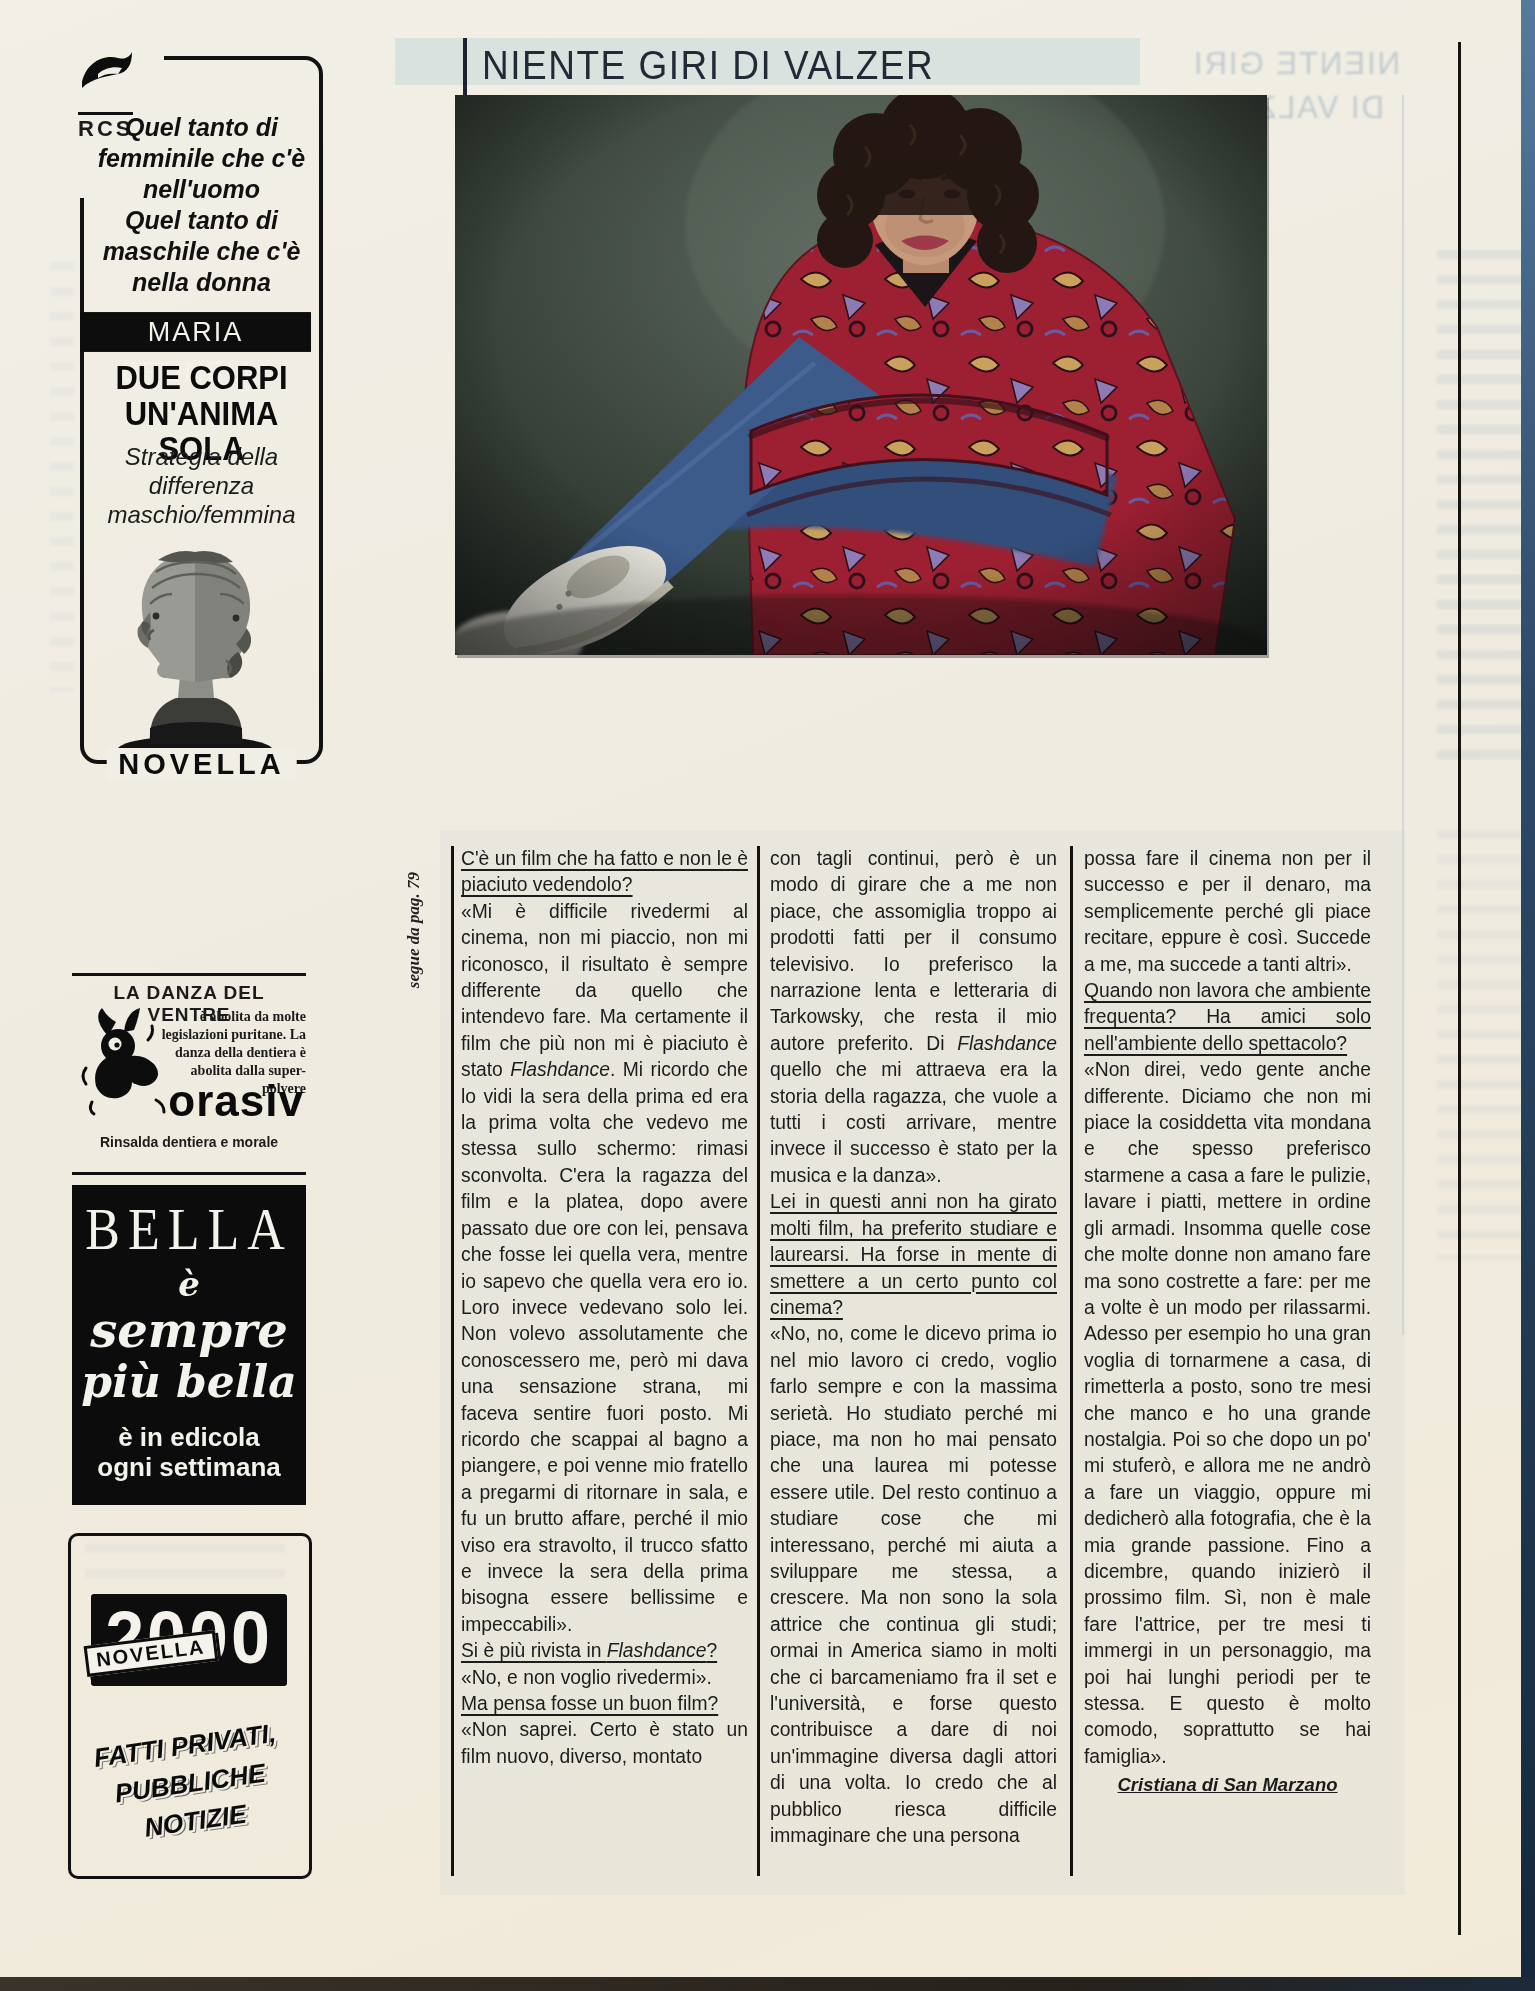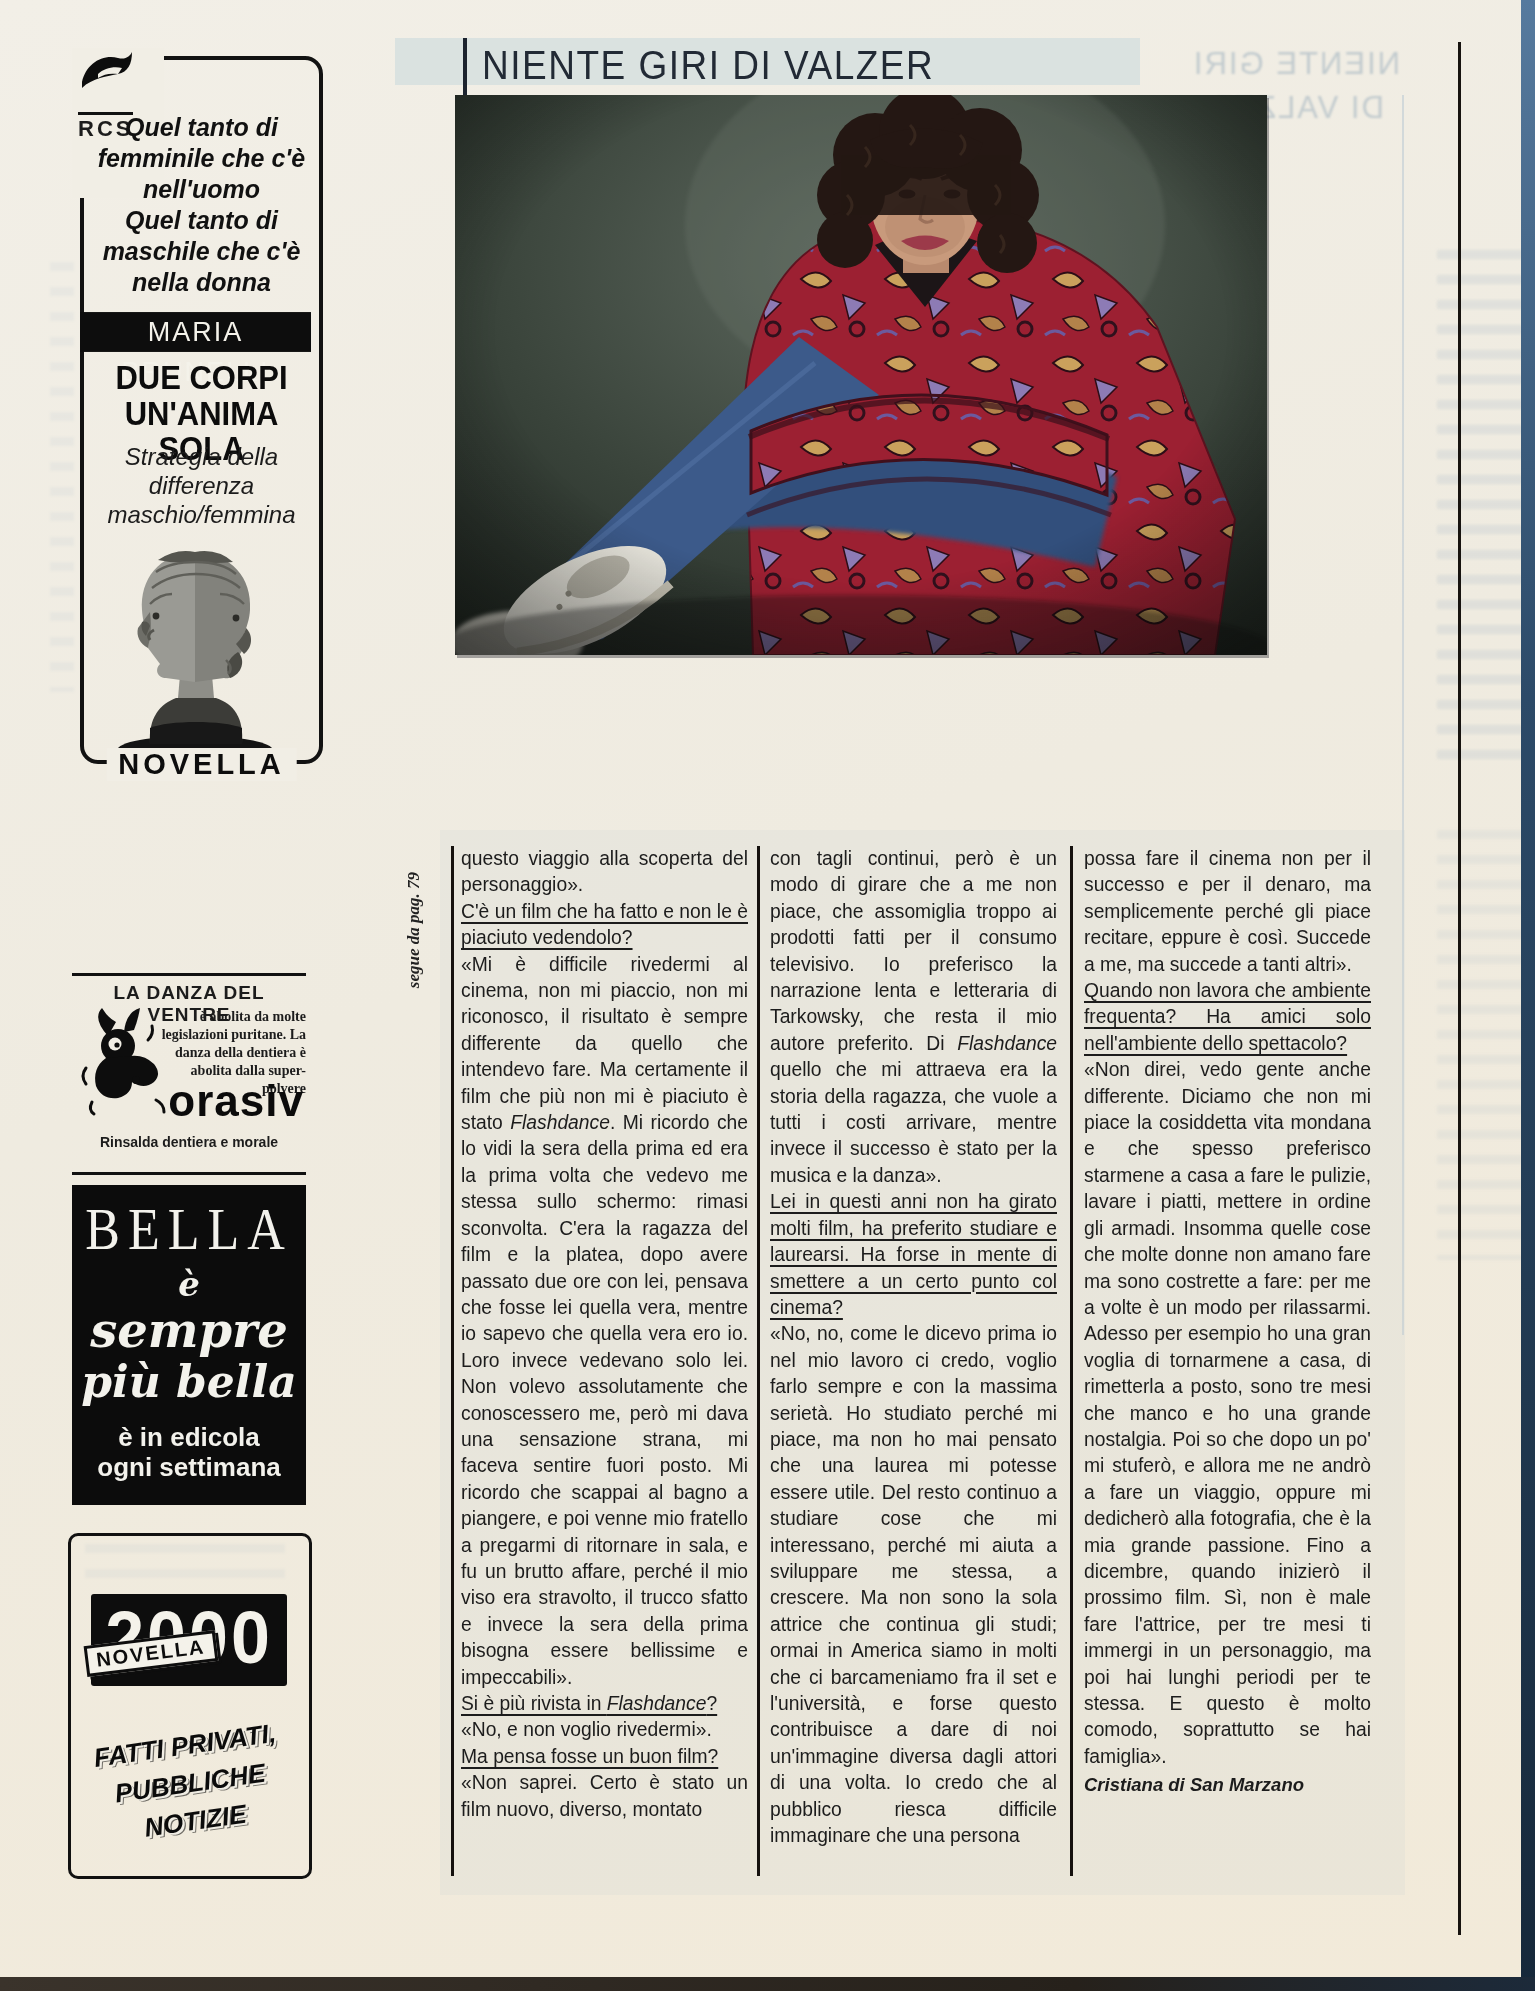--- a/index.html
+++ b/index.html
@@ -96,21 +96,21 @@
 
   .cols-tint{position:absolute;left:440px;top:830px;width:965px;height:1065px;
       background:rgba(198,210,212,.18);}
   .col{position:absolute;top:846px;width:287px;font-size:19.3px;line-height:26.4px;}
   .col-1{left:461px;} .col-2{left:770px;} .col-3{left:1084px;}
   .col-rule{position:absolute;top:846px;width:2.5px;height:1030px;background:#15110e;}
   .rule-l{left:451px;} .rule-a{left:757px;} .rule-b{left:1070px;}
 
   .blk{margin:0;text-align:justify;}
   .blk.question{text-decoration:underline;text-decoration-thickness:1.6px;text-underline-offset:4px;}
-  .blk.byline{text-align:left;font-style:italic;font-weight:bold;font-size:18.5px;margin-top:2px;}
+  .blk.byline{text-align:center;font-style:italic;font-weight:bold;font-size:18.5px;margin-top:2px;text-decoration:underline;}
   .it{font-style:italic;}
 </style>
 </head>
 <body>
 
 <div class="page">
 
   <div class="ghost-head">
     <div>NIENTE GIRI</div>
     <div>DI VALZER</div>
@@ -316,21 +316,20 @@
   <div class="segue">
     <span>segue da pag. 79</span>
   </div>
 
   <div class="cols-tint"></div>
   <div class="col-rule rule-l"></div>
   <div class="col-rule rule-a"></div>
   <div class="col-rule rule-b"></div>
 
   <div class="col col-1">
-      <p class="blk lead"><span>questo viaggio alla scoperta del personaggio».</span></p>
       <p class="blk question"><span>C'è un film che ha fatto e non le è piaciuto vedendolo?</span></p>
       <p class="blk answer"><span>«Mi è difficile rivedermi al cinema, non mi piaccio, non mi riconosco, il risultato è sempre differente da quello che intendevo fare. Ma certamente il film che più non mi è piaciuto è stato </span><span class="it">Flashdance</span><span>. Mi ricordo che lo vidi la sera della prima ed era la prima volta che vedevo me stessa sullo schermo: rimasi sconvolta. C'era la ragazza del film e la platea, dopo avere passato due ore con lei, pensava che fosse lei quella vera, mentre io sapevo che quella vera ero io. Loro invece vedevano solo lei. Non volevo assolutamente che conoscessero me, però mi dava una sensazione strana, mi faceva sentire fuori posto. Mi ricordo che scappai al bagno a piangere, e poi venne mio fratello a pregarmi di ritornare in sala, e fu un brutto affare, perché il mio viso era stravolto, il trucco sfatto e invece la sera della prima bisogna essere bellissime e impeccabili».</span></p>
       <p class="blk question"><span>Si è più rivista in </span><span class="it">Flashdance</span><span>?</span></p>
       <p class="blk answer"><span>«No, e non voglio rivedermi».</span></p>
       <p class="blk question"><span>Ma pensa fosse un buon film?</span></p>
       <p class="blk answer"><span>«Non saprei. Certo è stato un film nuovo, diverso, montato</span></p>
     </div>
   <div class="col col-2">
       <p class="blk answer"><span>con tagli continui, però è un modo di girare che a me non piace, che assomiglia troppo ai prodotti fatti per il consumo televisivo. Io preferisco la narrazione lenta e letteraria di Tarkowsky, che resta il mio autore preferito. Di </span><span class="it">Flashdance</span><span> quello che mi attraeva era la storia della ragazza, che vuole a tutti i costi arrivare, mentre invece il successo è stato per la musica e la danza».</span></p>
       <p class="blk question"><span>Lei in questi anni non ha girato molti film, ha preferito studiare e laurearsi. Ha forse in mente di smettere a un certo punto col cinema?</span></p>

